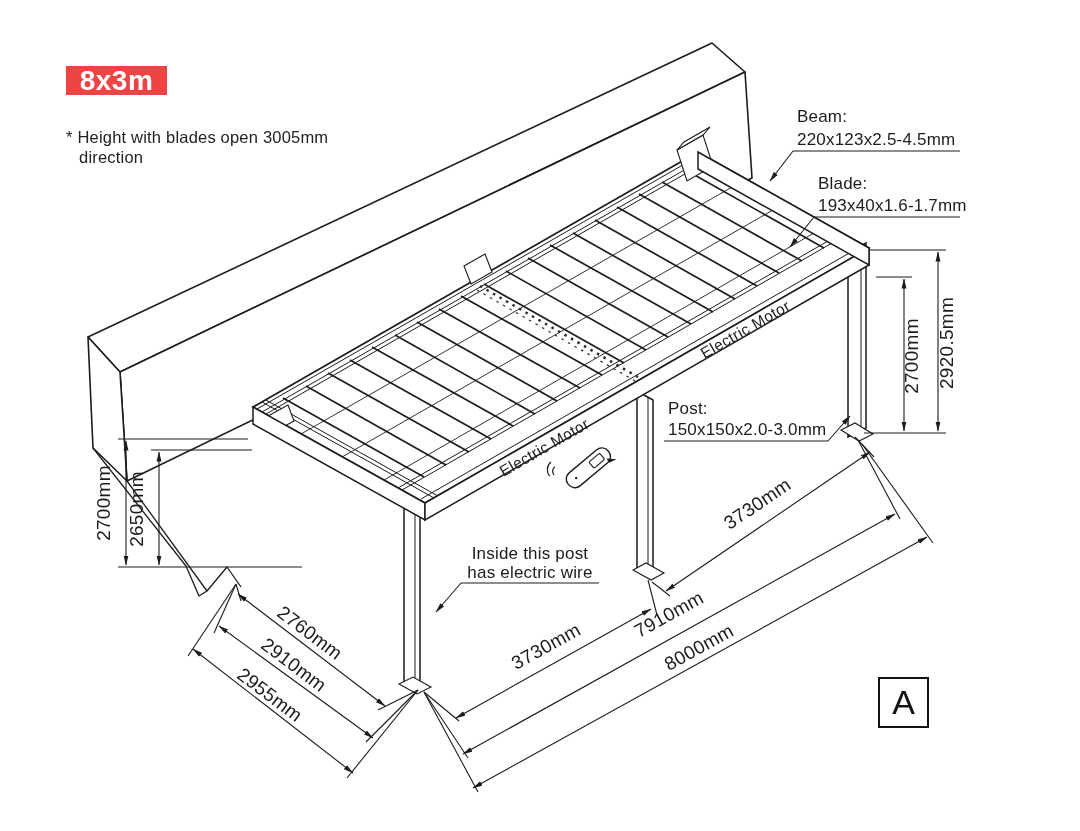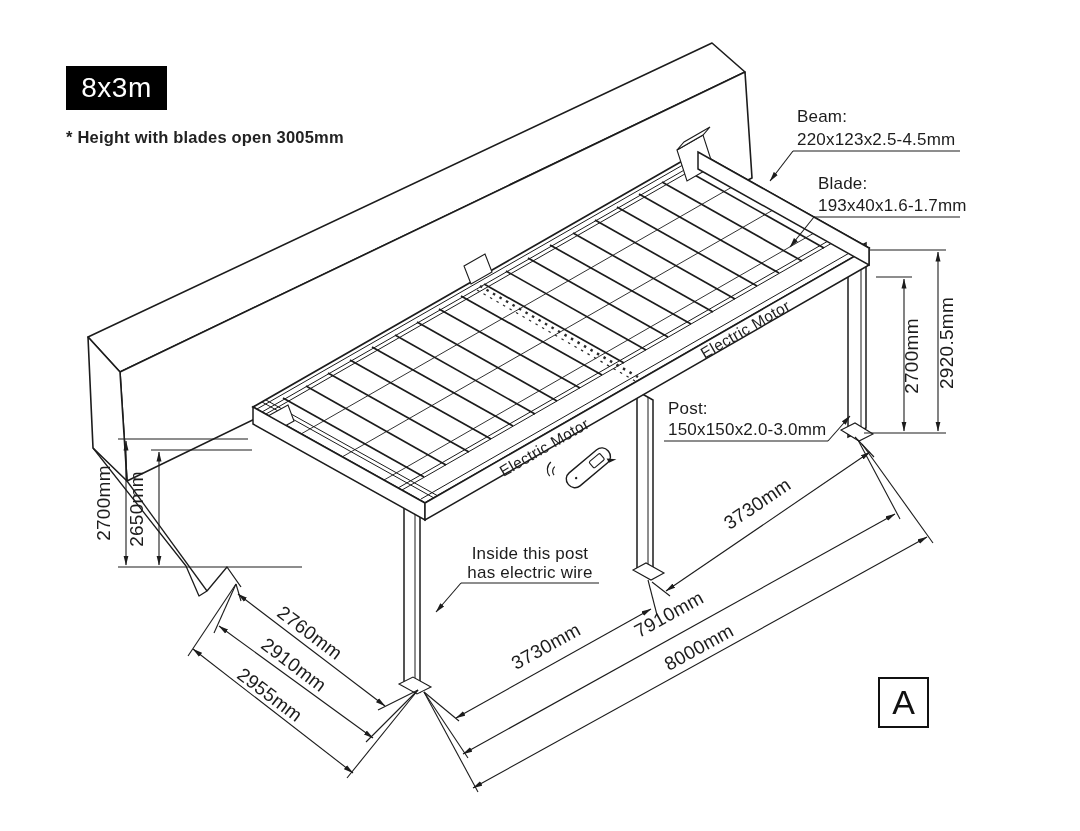--- a/index.html
+++ b/index.html
@@ -3,24 +3,24 @@
 <meta charset="utf-8">
 <style>
   html,body{margin:0;padding:0;background:#ffffff;}
   .canvas{position:relative;width:1080px;height:831px;background:#fff;overflow:hidden;
           font-family:"Liberation Sans",sans-serif;color:#1c1c1c;}
   svg{position:absolute;left:0;top:0;}
   svg text{font-family:"Liberation Sans",sans-serif;fill:#1c1c1c;}
   .spec-text{font-size:17px;font-weight:500;letter-spacing:.2px;}
   .dim-text{font-size:19px;font-weight:500;letter-spacing:.3px;}
   .motor-text{font-size:15.5px;font-weight:500;letter-spacing:.4px;}
-  .size-badge{position:absolute;left:66px;top:66px;width:101px;height:44px;
-              background:#000000;color:#fff;display:flex;align-items:center;justify-content:center;
-              font-size:28px;font-weight:400;letter-spacing:.5px;}
-  .notes{position:absolute;left:66px;top:127px;font-size:16.5px;line-height:20px;font-weight:700;
+  .size-badge{position:absolute;left:66px;top:66px;width:101px;height:29px;
+              background:#ef4444;color:#fff;display:flex;align-items:center;justify-content:center;
+              font-size:28px;font-weight:700;letter-spacing:.5px;}
+  .notes{position:absolute;left:66px;top:127px;font-size:16.5px;line-height:20px;font-weight:400;
          color:#222;letter-spacing:.2px;}
   .notes .indent{padding-left:13px;}
   .view-box{position:absolute;left:878px;top:677px;width:47px;height:47px;border:2.5px solid #111;
             display:flex;align-items:center;justify-content:center;font-size:34px;font-weight:500;color:#111;}
   .stroke{stroke:#1c1c1c;fill:none;}
   .fillw{fill:#ffffff;stroke:#1c1c1c;}
 </style>
 </head>
 <body>
 
@@ -203,16 +203,17 @@
     <text class="spec-text" x="668" y="435">150x150x2.0-3.0mm</text>
     <text class="spec-text" x="530" y="559" text-anchor="middle">Inside this post</text>
     <text class="spec-text" x="530" y="578" text-anchor="middle">has electric wire</text>
   </g>
 </svg>
 
   <div class="size-badge">8x3m</div>
 
   <div class="notes">
     <div>* Height with blades open 3005mm</div>
+    <div class="indent">direction</div>
   </div>
 
   <div class="view-box">A</div>
 </div>
 
 </body></html>

